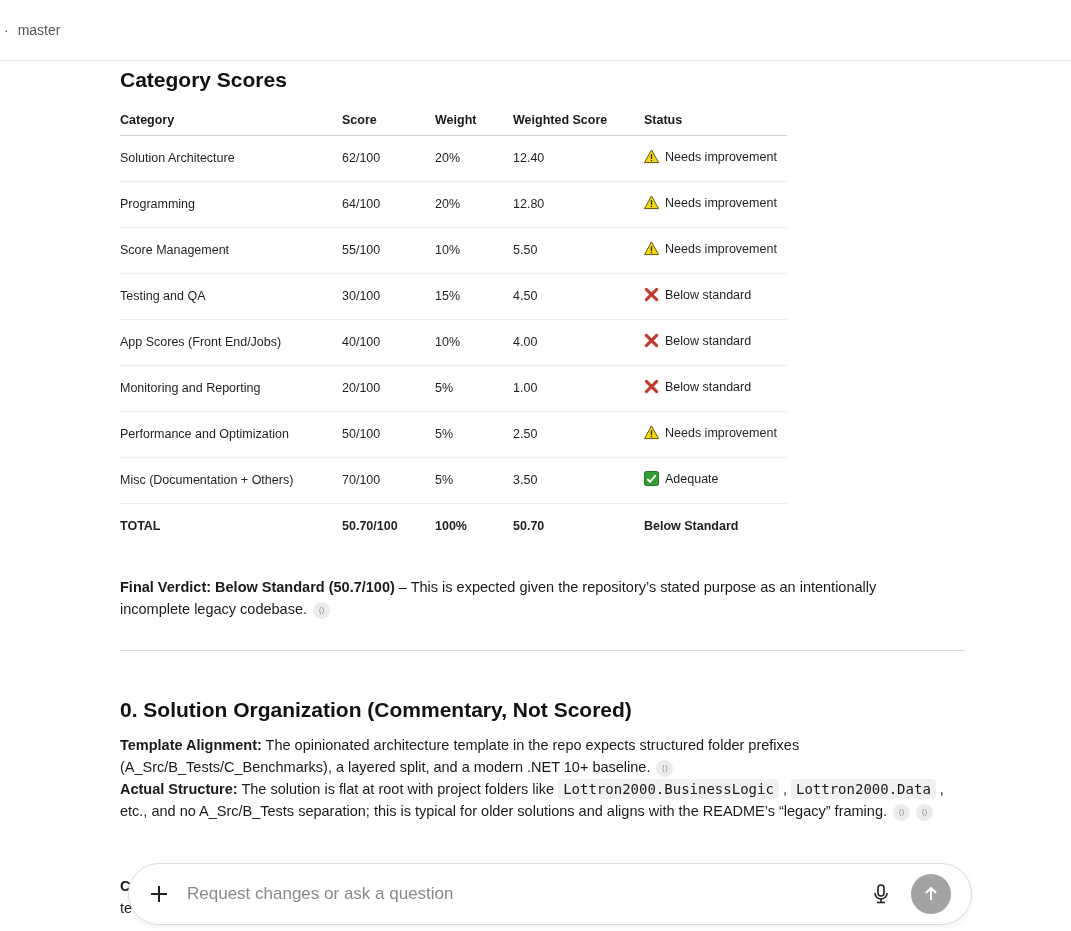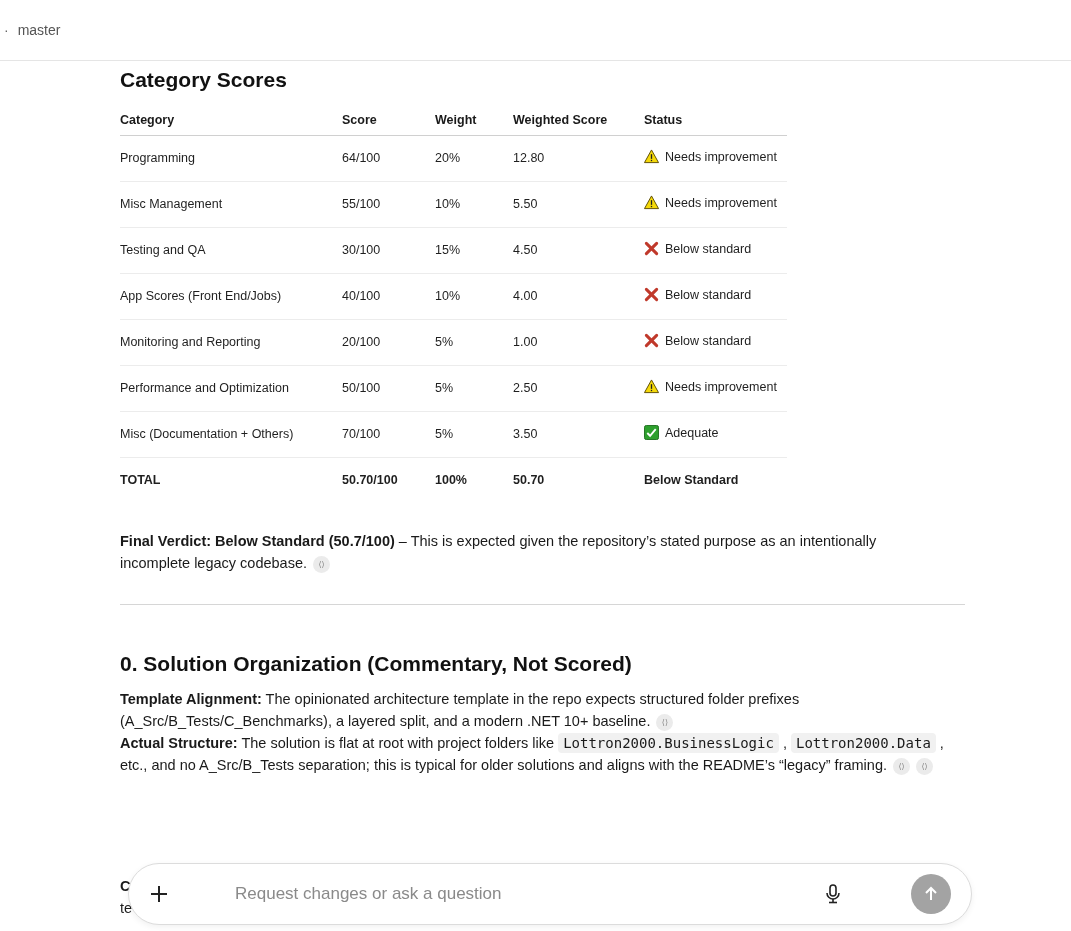--- a/index.html
+++ b/index.html
@@ -61,21 +61,21 @@
   code {
     font-family: "DejaVu Sans Mono", "Liberation Mono", monospace;
     font-size: 14px; background: #f1f1f1; border-radius: 4px;
     padding: 2px 5px;
   }
   .cut-text { position: absolute; left: 120px; top: 875px; font-size: 14.5px; line-height: 22px; }
   .composer {
     position: absolute; left: 128px; top: 863px; width: 844px; height: 62px;
     background: #fff; border: 1px solid #dcdcdc; border-radius: 31px;
     box-shadow: 0 2px 6px rgba(0,0,0,0.06);
-    display: flex; align-items: center; gap: 48px;
+    display: flex; align-items: center;
   }
   .plus { width: 20px; height: 20px; margin-left: 20px; position: relative; }
   .plus::before, .plus::after { content: ""; position: absolute; background: #222; }
   .plus::before { left: 9px; top: 2px; width: 1.6px; height: 16px; }
   .plus::after { top: 9px; left: 2px; height: 1.6px; width: 16px; }
   .composer input {
     border: none; outline: none; margin-left: 18px; flex: 1;
     font-size: 17px; color: #333; background: transparent;
     font-family: "Liberation Sans", "DejaVu Sans", sans-serif;
   }
@@ -102,37 +102,53 @@
       <tr>
         <th class="c1">Category</th>
         <th class="c2">Score</th>
         <th class="c3">Weight</th>
         <th class="c4">Weighted Score</th>
         <th class="c5">Status</th>
       </tr>
     </thead>
     <tbody id="rows">
         <tr>
+          <td class="c1">Solution Architecture</td>
+          <td class="c2">62/100</td>
+          <td class="c3">20%</td>
+          <td class="c4">12.40</td>
+          <td class="c5"><span class="status">
+              <span style="display:inline-flex">
+                <svg class="ico" viewBox="0 0 16 16">
+                  <path d="M8 1 L15.5 14.5 L0.5 14.5 Z" fill="#f5d90a" stroke="#5a4a00" stroke-width="1"></path>
+                  <rect x="7.3" y="5.5" width="1.4" height="5" fill="#222"></rect>
+                  <rect x="7.3" y="11.6" width="1.4" height="1.4" fill="#222"></rect>
+                </svg>
+              </span>
+              <span>Needs improvement</span>
+            </span></td>
+        </tr>
+        <tr>
           <td class="c1">Programming</td>
           <td class="c2">64/100</td>
           <td class="c3">20%</td>
           <td class="c4">12.80</td>
           <td class="c5"><span class="status">
               <span style="display:inline-flex">
                 <svg class="ico" viewBox="0 0 16 16">
                   <path d="M8 1 L15.5 14.5 L0.5 14.5 Z" fill="#f5d90a" stroke="#5a4a00" stroke-width="1"></path>
                   <rect x="7.3" y="5.5" width="1.4" height="5" fill="#222"></rect>
                   <rect x="7.3" y="11.6" width="1.4" height="1.4" fill="#222"></rect>
                 </svg>
               </span>
               <span>Needs improvement</span>
             </span></td>
         </tr>
         <tr>
-          <td class="c1">Misc Management</td>
+          <td class="c1">Score Management</td>
           <td class="c2">55/100</td>
           <td class="c3">10%</td>
           <td class="c4">5.50</td>
           <td class="c5"><span class="status">
               <span style="display:inline-flex">
                 <svg class="ico" viewBox="0 0 16 16">
                   <path d="M8 1 L15.5 14.5 L0.5 14.5 Z" fill="#f5d90a" stroke="#5a4a00" stroke-width="1"></path>
                   <rect x="7.3" y="5.5" width="1.4" height="5" fill="#222"></rect>
                   <rect x="7.3" y="11.6" width="1.4" height="1.4" fill="#222"></rect>
                 </svg>

